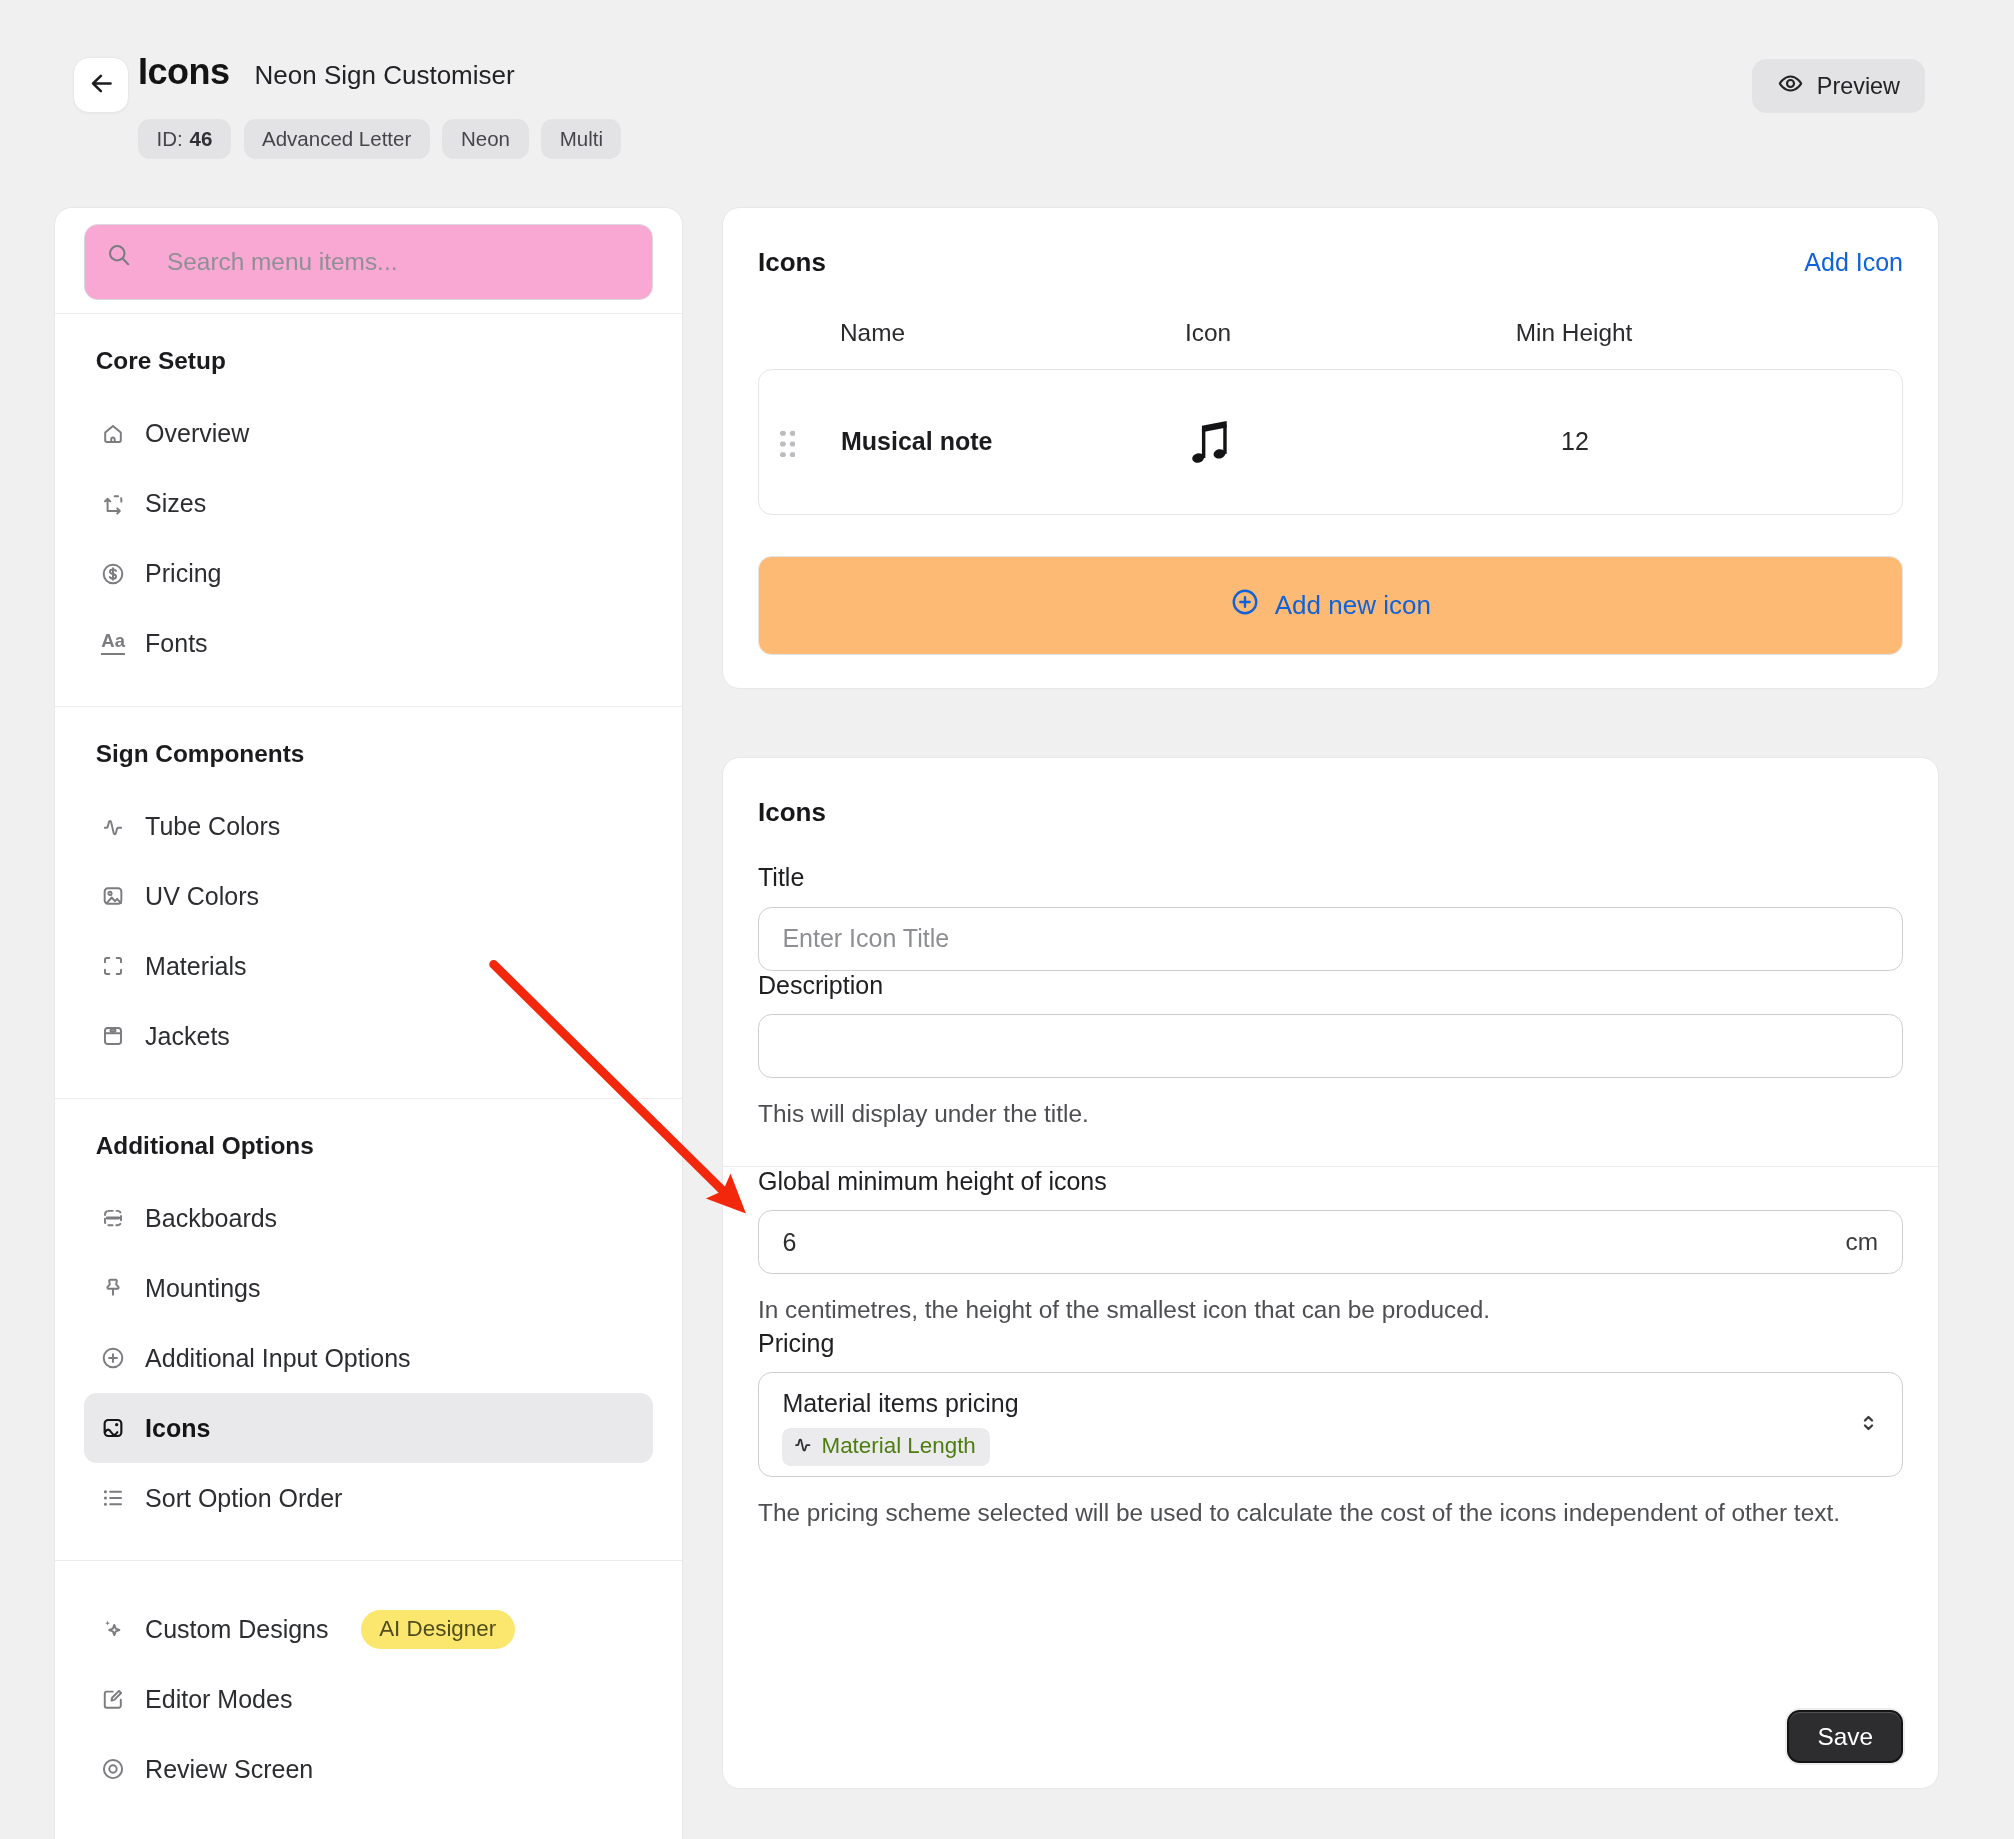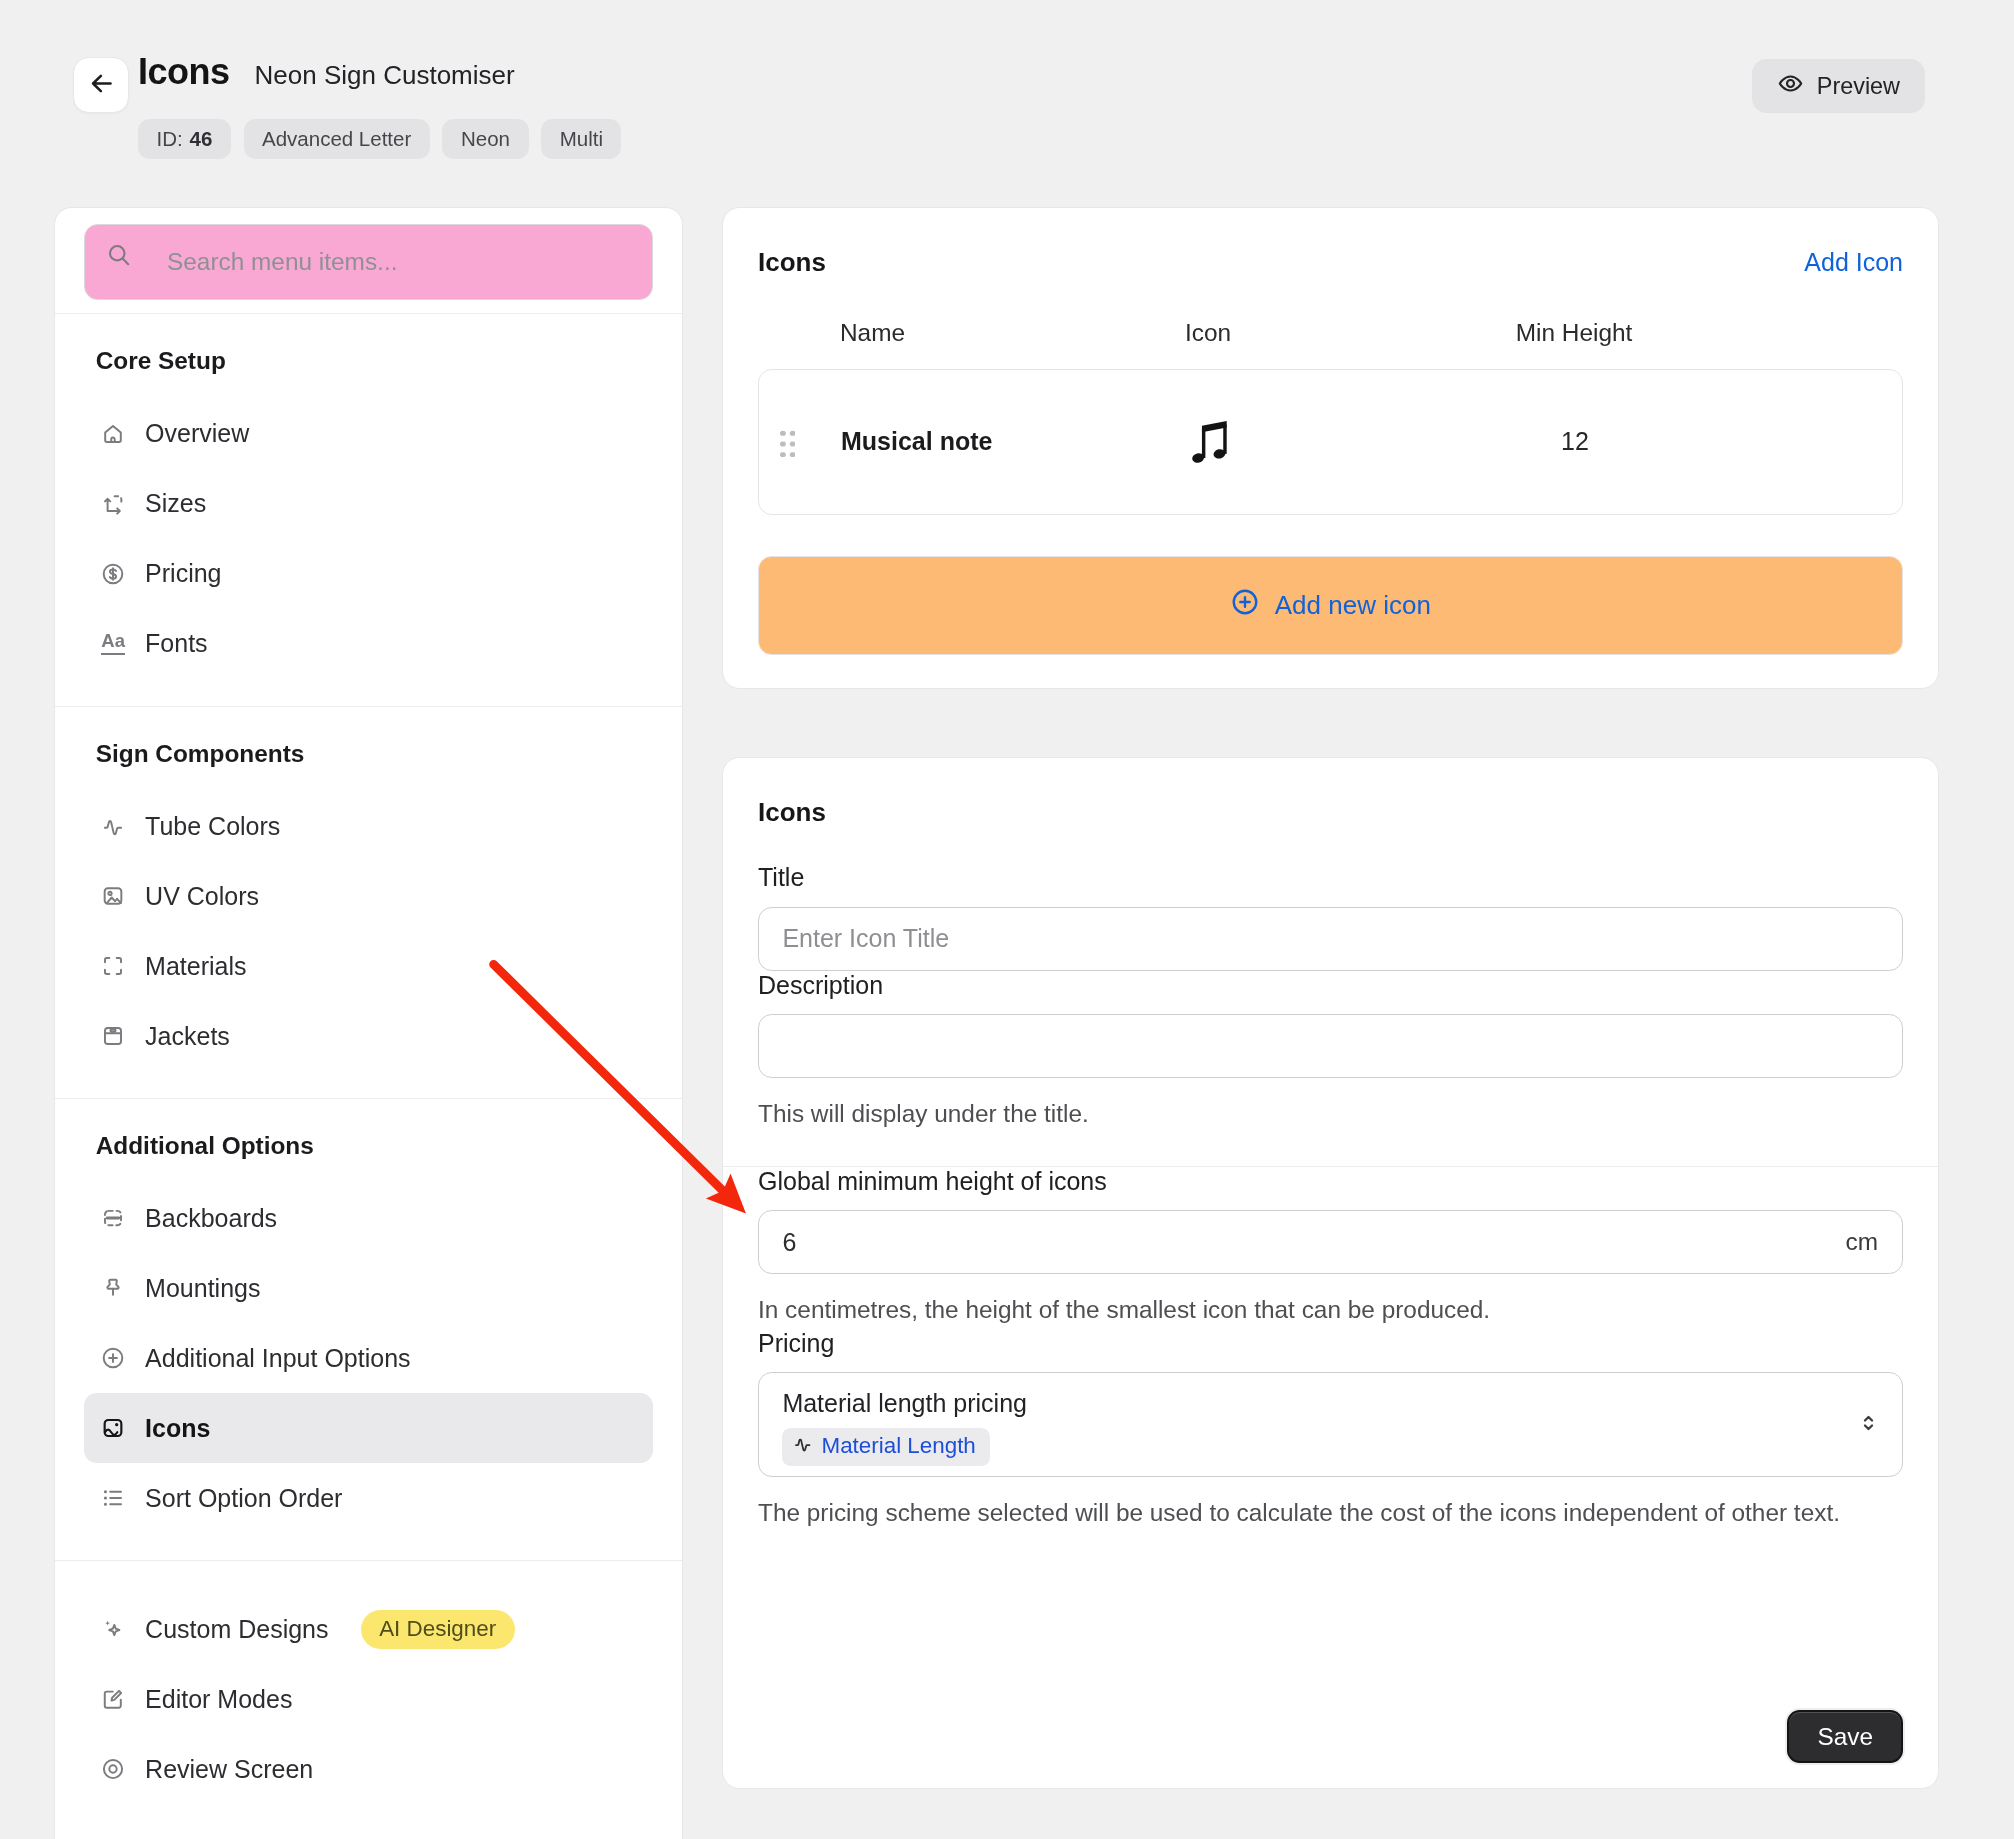--- a/index.html
+++ b/index.html
@@ -120,21 +120,21 @@
   }
   .select-box {
     position:relative; margin-top:14.6px; width:100%; height:105px;
     border:1.5px solid #cdced2; border-radius:13.7px; background:#fff; cursor:pointer;
     padding:15.6px 59px 0 23.4px;
   }
   .select-main { font-size:25px; color:#232327; }
   .tag-pill {
     margin-top:9.8px; display:inline-flex; align-items:center; gap:7.8px;
     background:#ebebed; border-radius:8.8px; padding:4.9px 14.6px 5.9px 9.8px;
-    font-size:22.4px; color:#1d4ed8;
+    font-size:22.4px; color:#4d7c0f;
   }
   .select-caret { position:absolute; right:21.5px; top:50%; transform:translateY(-50%); }
   .save-btn {
     position:absolute; right:35px; bottom:25px; height:53px; padding:0 28px;
     background:#2d2d2f; color:#fff; font-size:24.4px; border-radius:12.7px; cursor:pointer;
     border:2px solid #141416; box-shadow:0 0 0 2px rgba(0,0,0,.07), inset 0 1px 0 rgba(255,255,255,.18);
     font-family:"Liberation Sans", sans-serif;
   }
   .arrow-overlay { position:absolute; left:0; top:0; pointer-events:none; z-index:50; }
   svg.ln { fill:none; stroke:#7c7c80; stroke-width:1.8; stroke-linecap:round; stroke-linejoin:round; }
@@ -402,21 +402,21 @@
 
   <div class="fld-label">Global minimum height of icons</div>
   <div class="unit-wrap">
     <input class="txt-input" value="6" style="">
     <span class="unit-suffix">cm</span>
   </div>
   <div class="helper">In centimetres, the height of the smallest icon that can be produced.</div>
 
   <div class="fld-label">Pricing</div>
   <div class="select-box">
-    <div class="select-main">Material length pricing</div>
+    <div class="select-main">Material items pricing</div>
     <div class="tag-pill">
       <span>
         <svg width="21.5" height="21.5" viewBox="0 0 24 24" fill="none" stroke="#2f2f33" stroke-width="2" stroke-linecap="round" stroke-linejoin="round">
             <path d="M4.5 13.6h1.6c.5 0 .9-.3 1-.8l1.2-4.6c.3-1.1 1.6-1.1 1.9 0l2.5 10.6c.3 1.1 1.6 1.1 1.9 0l1.2-4.4c.1-.5.5-.8 1-.8h2.7"></path>
           </svg>
       </span>
       <span>Material Length</span>
     </div>
     <span class="select-caret">
       <svg width="25" height="25" viewBox="0 0 24 24" fill="none" stroke="#3c3c40" stroke-width="2.2" stroke-linecap="round" stroke-linejoin="round">

